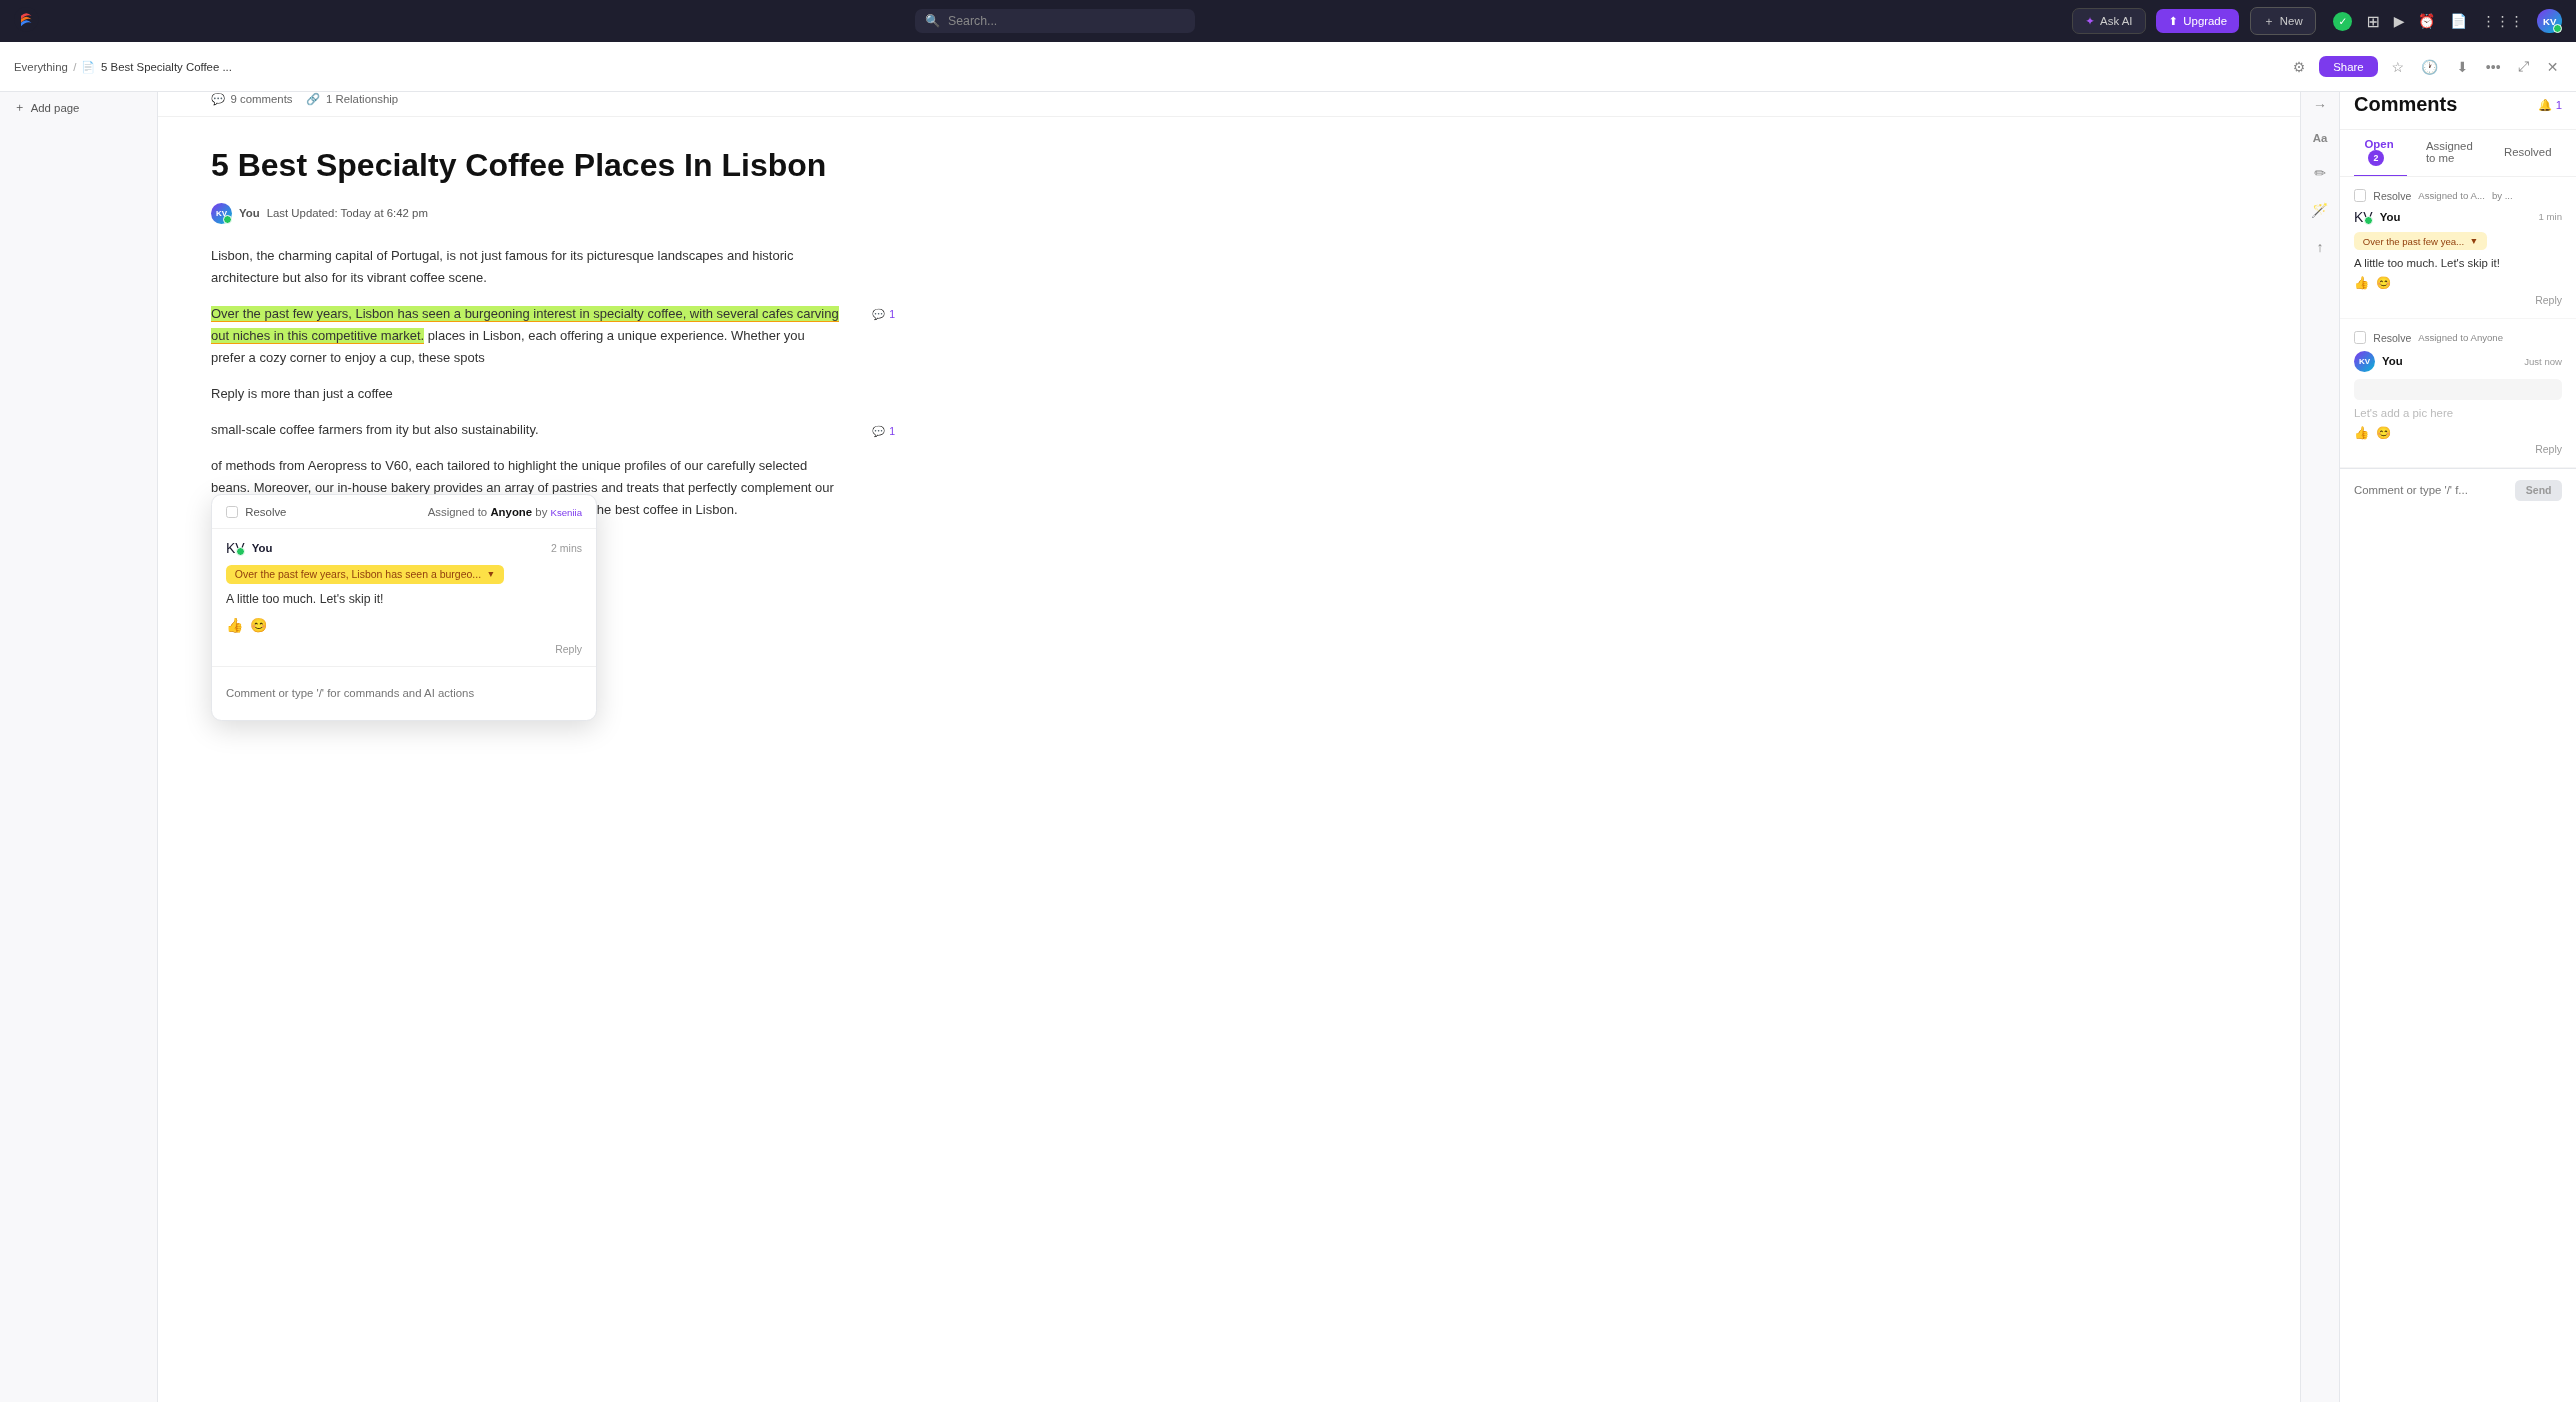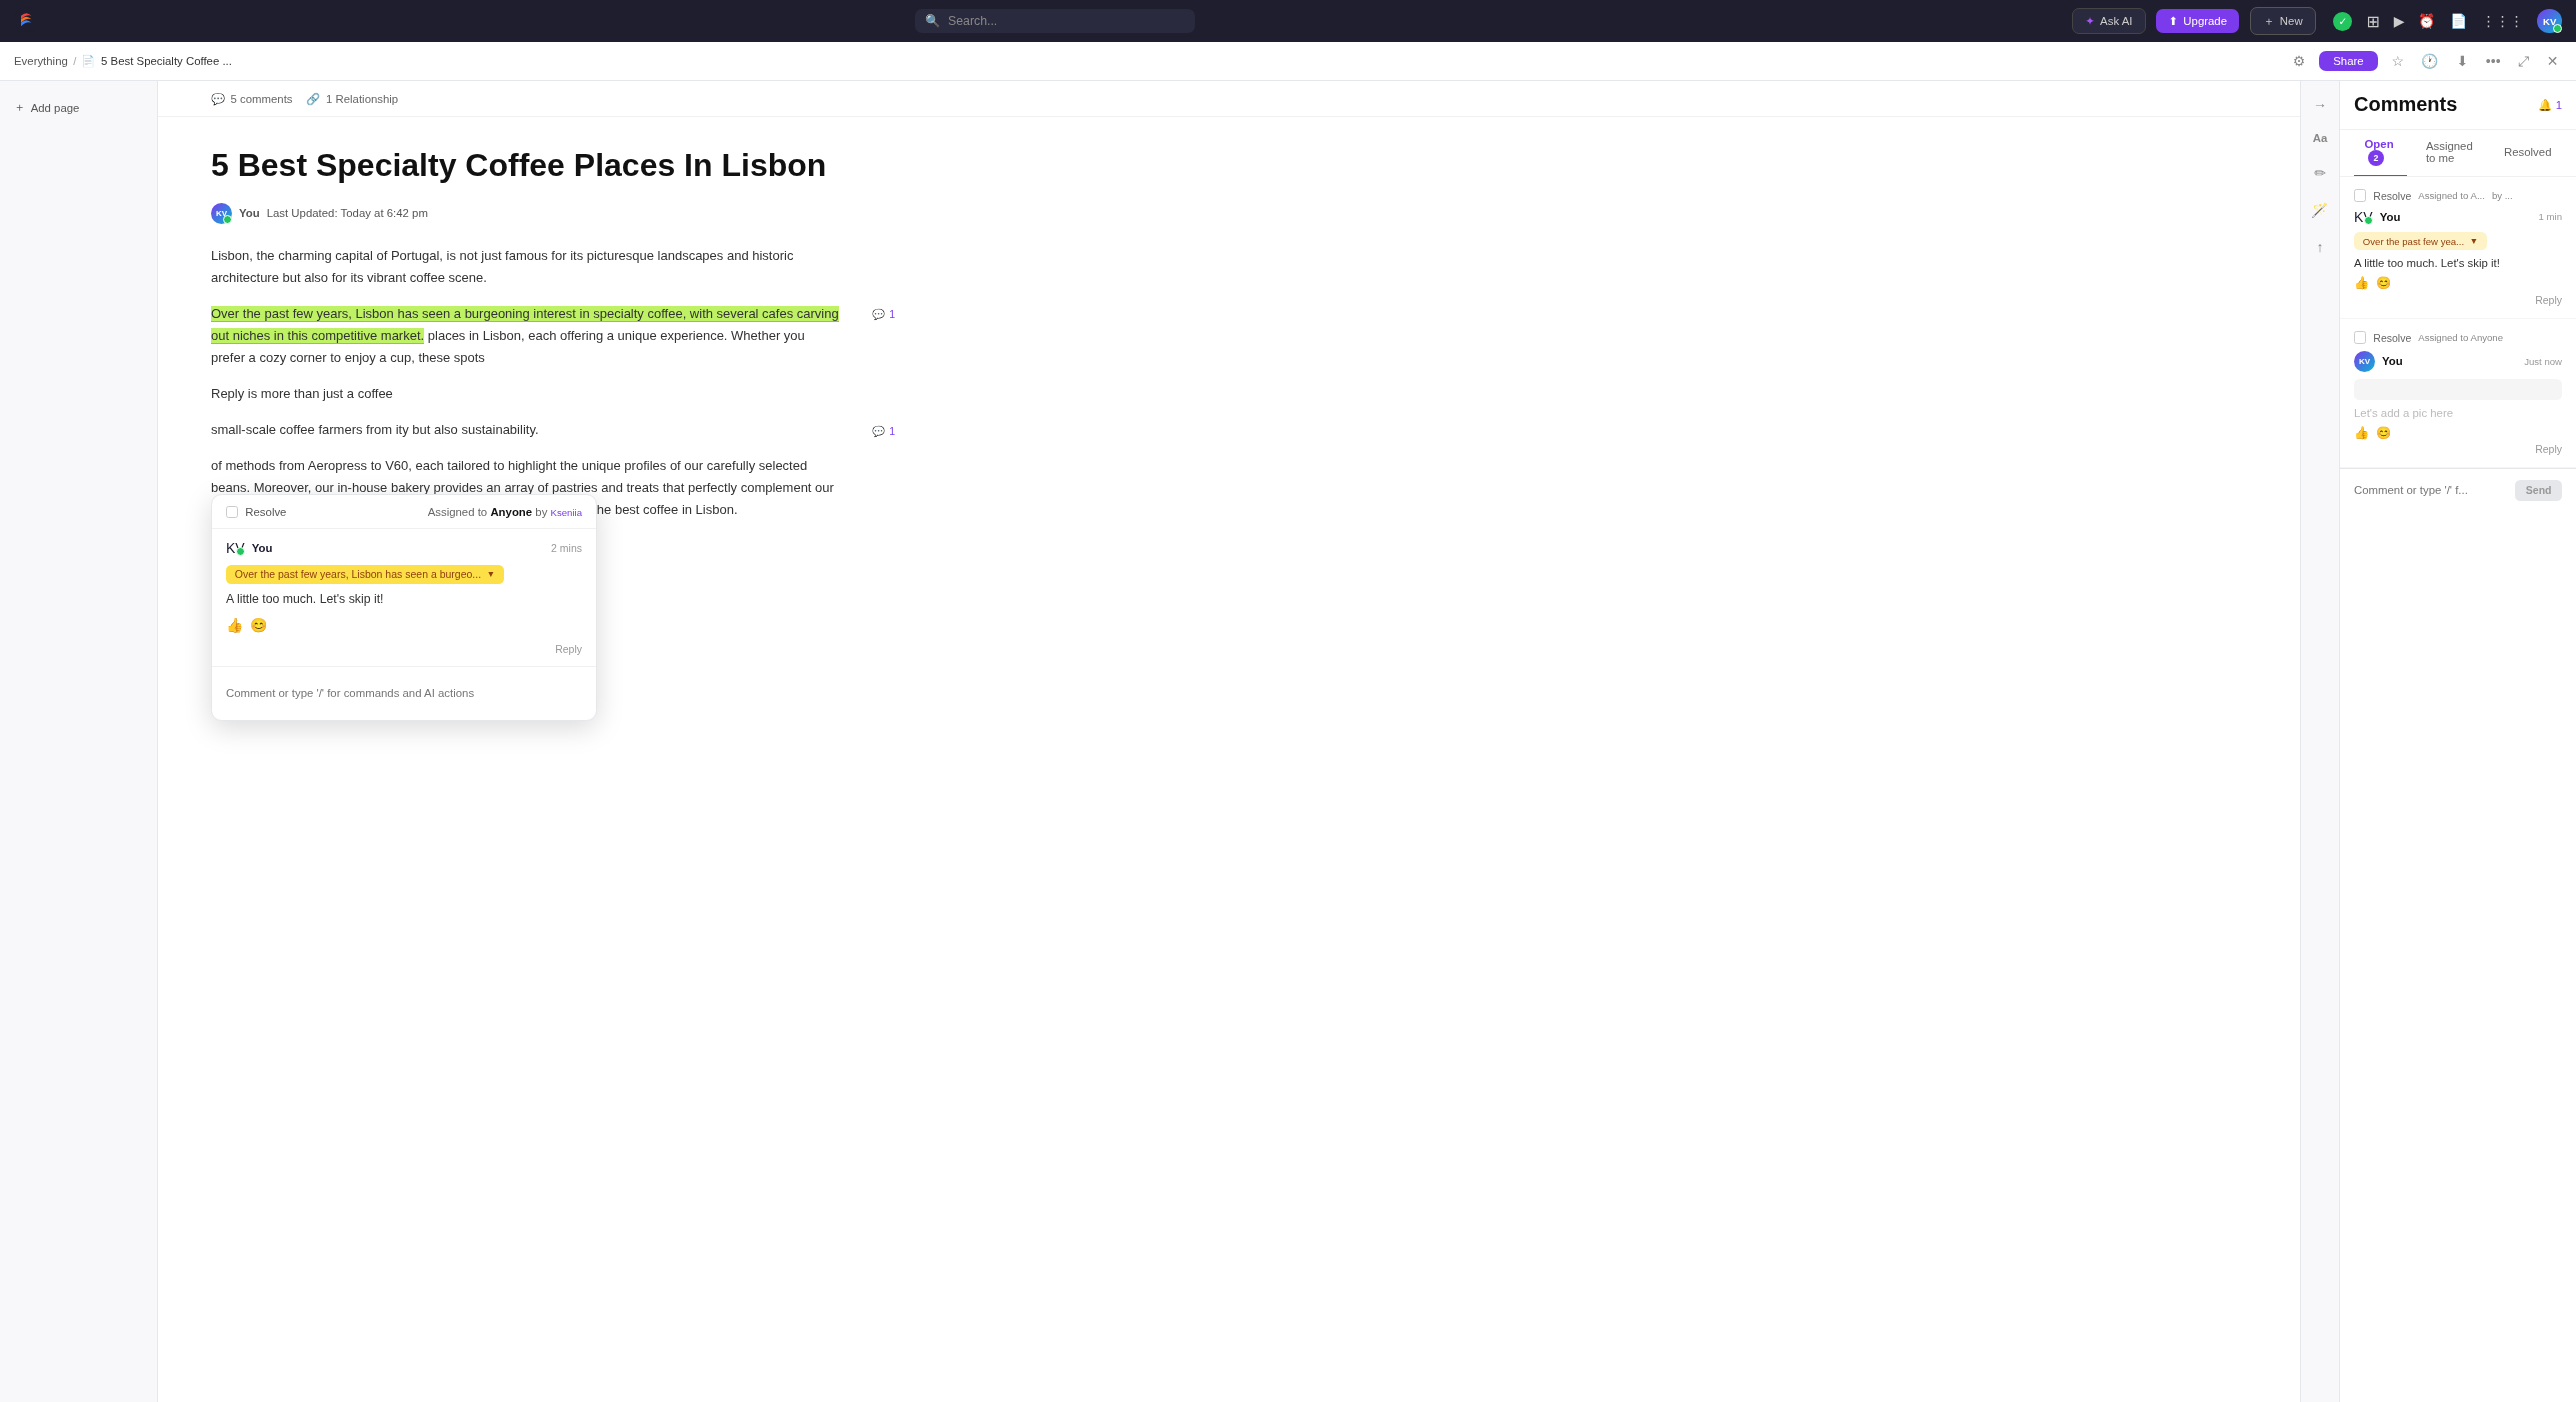--- a/index.html
+++ b/index.html
@@ -25,21 +25,21 @@
     }
     .new-btn {
       display: flex; align-items: center; gap: 5.3px; background: #2a2a3e;
       border: 0.9px solid #555; border-radius: 7px; padding: 5.3px 12.3px; color: #ccc; font-size: 11.4px; cursor: pointer;
     }
     .nav-icons { display: flex; align-items: center; gap: 14px; color: #888; margin-left: 7px; }
     .avatar { width: 24.5px; height: 24.5px; border-radius: 50%; background: linear-gradient(135deg, #7c3aed, #06b6d4); display: flex; align-items: center; justify-content: center; color: white; font-size: 9.6px; font-weight: 700; }
 
     
     .secondbar {
-      display: flex; align-items: center; background: #fff; height: 39px;
+      display: flex; align-items: center; background: #fff; height: 50px;
       padding: 0 14px; gap: 7px; position: fixed; top: 42px; left: 0; right: 0; z-index: 99;
       border-bottom: 0.9px solid #e5e7eb;
     }
     .breadcrumb { display: flex; align-items: center; gap: 5.3px; font-size: 11.4px; color: #555; }
     .breadcrumb .sep { color: #aaa; }
     .breadcrumb .current { color: #333; }
     .secondbar-right { margin-left: auto; display: flex; align-items: center; gap: 10.5px; }
     .share-btn {
       background: #7c3aed; color: white; border-radius: 7px; padding: 4.4px 14px; font-size: 11.4px; font-weight: 500; cursor: pointer;
     }
@@ -247,21 +247,21 @@
       <span>＋</span>
       <span>Add page</span>
     </div>
   </div>
 
   <div class="main">
 
     <div class="doc-meta">
       <div class="meta-item">
         <span>💬</span>
-        <span>5 comments</span>
+        <span>9 comments</span>
       </div>
       <div class="meta-item">
         <span>🔗</span>
         <span>1 Relationship</span>
       </div>
     </div>
 
     <div class="doc-content">
       <h1 class="doc-title">5 Best Specialty Coffee Places In Lisbon</h1>
 

